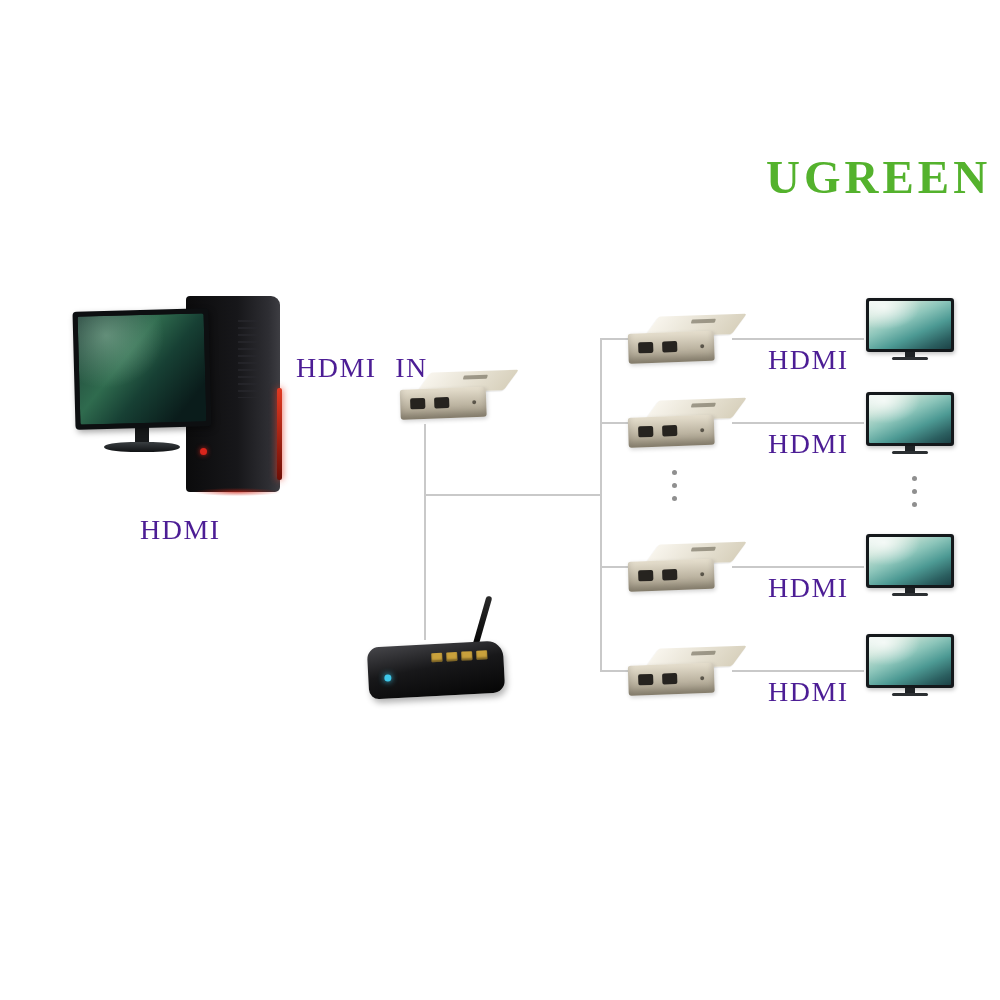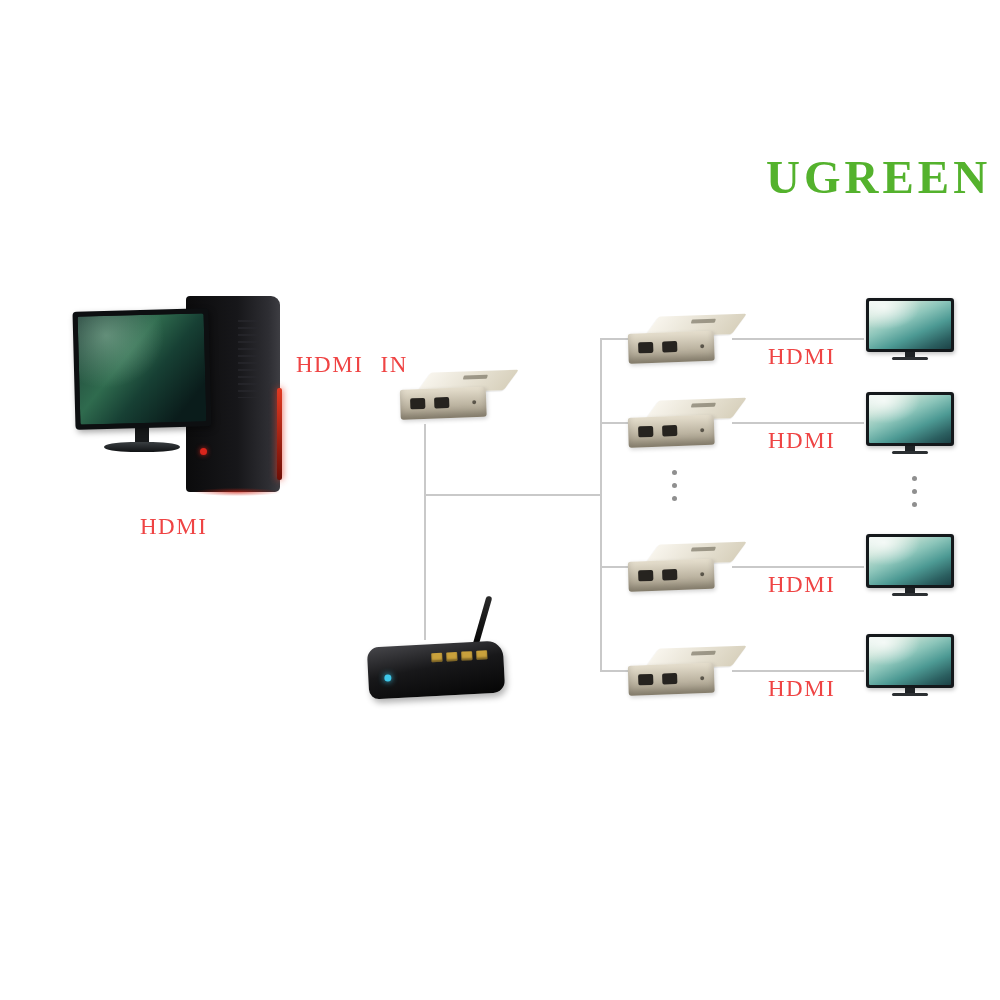--- a/index.html
+++ b/index.html
@@ -10,21 +10,21 @@
 
   
   .logo {
     position:absolute; left:726px; top:150px;
     font-size:47px; font-weight:800; letter-spacing:4px;
     color:#54b22d; transform:scaleY(0.98);
   }
 
   
   .lbl {
-    position:absolute; color:#ef4444; font-size:23px; letter-spacing:1.5px;
+    position:absolute; color:#4c1d95; font-size:28px; letter-spacing:1.5px;
   }
   .lbl.in { word-spacing:10px; }
 
   
   .line { position:absolute; background:#c9c9c9; }
   .line.h { height:2px; }
   .line.v { width:2px; }
 
   
   .tower {

